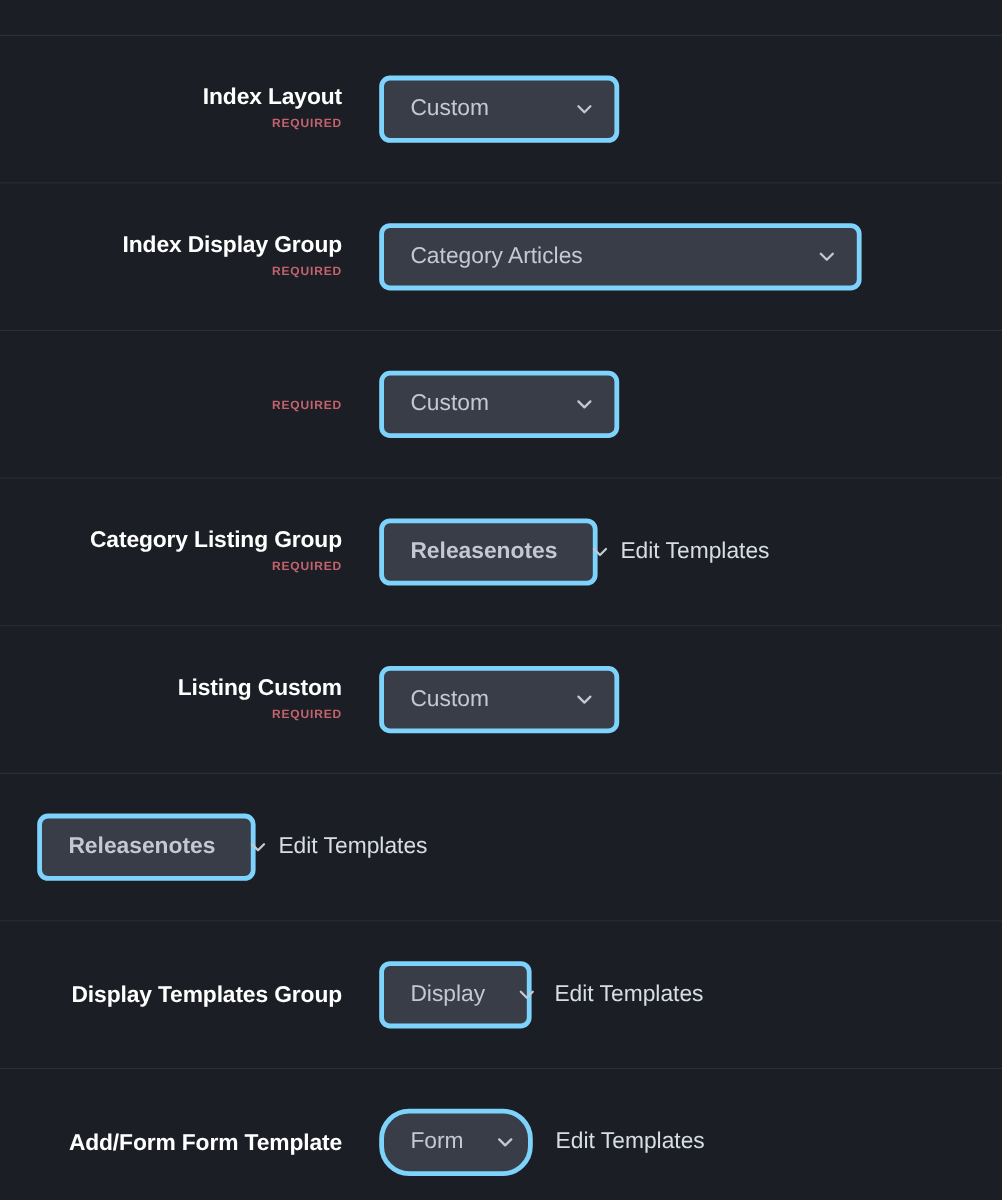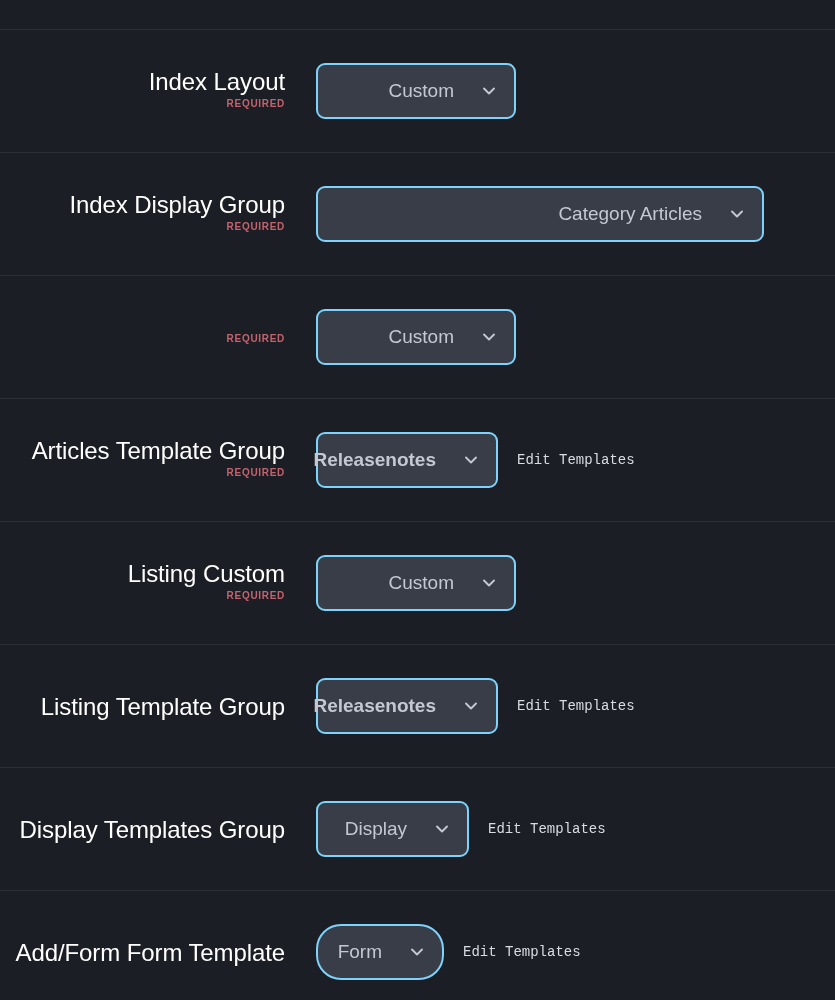--- a/index.html
+++ b/index.html
@@ -39,22 +39,22 @@
     flex: 0 0 285px;
     display: flex;
     flex-direction: column;
     align-items: flex-end;
     justify-content: center;
     padding-right: 0px;
     box-sizing: border-box;
   }
   .field-label {
     color: #ffffff;
-    font-size: 24px;
-    font-weight: normal;
+    font-size: 19px;
+    font-weight: bold;
     line-height: 23px;
     text-align: right;
     letter-spacing: -0.1px;
     white-space: nowrap;
   }
   .required-tag {
     color: #c4636d;
     font-size: 10px;
     font-weight: bold;
     letter-spacing: 0.7px;
@@ -66,23 +66,23 @@
     flex: 1 1 auto;
     display: flex;
     flex-direction: row;
     align-items: center;
     padding-left: 31px;
     box-sizing: border-box;
   }
   .select-box {
     display: inline-flex;
     align-items: center;
-    justify-content: flex-end;
+    justify-content: space-between;
     background: #383d48;
-    border: 2px solid #7dd3fc;
+    border: 4px solid #7dd3fc;
     border-radius: 9px;
     height: 56px;
     box-sizing: border-box;
     padding: 0 16px 0 22px;
     cursor: pointer;
   }
   .select-value {
     color: #c3c8d2;
     font-size: 19px;
     line-height: 22px;
@@ -93,32 +93,31 @@
     flex: 0 0 auto;
     display: flex;
     align-items: center;
     justify-content: center;
     width: 18px;
     height: 18px;
   }
   .chev svg { display: block; }
   .edit-link {
     color: #d8dce3;
-    font-size: 14px;
+    font-size: 19px;
     line-height: 22px;
     margin-left: 19px;
     white-space: nowrap;
     cursor: pointer;
-    font-family: Liberation Mono, monospace;
   }
   
   .w-custom { width: 200px; }
-  .w-wide   { width: 448px; }
+  .w-wide   { width: 402px; }
   .w-rel    { width: 182px; font-weight: bold; }
-  .w-disp   { width: 153px; }
+  .w-disp   { width: 127px; }
   .w-form   { width: 128px; border-radius: 25px; }
 </style>
 </head>
 <body>
 
 <div class="settings-form">
   <div class="top-spacer"></div>
   <div id="rows-container">
       <div class="form-row">
         <div class="label-col">
@@ -162,21 +161,21 @@
             <span class="chev">
               <svg width="18" height="18" viewBox="0 0 18 18">
                 <path d="M4 6.5 L9 11.5 L14 6.5" fill="none" stroke="#c3c8d2" stroke-width="1.9" stroke-linecap="round" stroke-linejoin="round"></path>
               </svg>
             </span>
           </div>
         </div>
       </div>
       <div class="form-row">
         <div class="label-col">
-          <div class="field-label">Articles Template Group</div>
+          <div class="field-label">Category Listing Group</div>
           <div class="required-tag">REQUIRED</div>
         </div>
         <div class="control-col">
           <div class="select-box w-rel">
             <span class="select-value">Releasenotes</span>
             <span class="chev">
               <svg width="18" height="18" viewBox="0 0 18 18">
                 <path d="M4 6.5 L9 11.5 L14 6.5" fill="none" stroke="#c3c8d2" stroke-width="1.9" stroke-linecap="round" stroke-linejoin="round"></path>
               </svg>
             </span>
@@ -194,23 +193,20 @@
             <span class="select-value">Custom</span>
             <span class="chev">
               <svg width="18" height="18" viewBox="0 0 18 18">
                 <path d="M4 6.5 L9 11.5 L14 6.5" fill="none" stroke="#c3c8d2" stroke-width="1.9" stroke-linecap="round" stroke-linejoin="round"></path>
               </svg>
             </span>
           </div>
         </div>
       </div>
       <div class="form-row">
-        <div class="label-col">
-          <div class="field-label">Listing Template Group</div>
-        </div>
         <div class="control-col">
           <div class="select-box w-rel">
             <span class="select-value">Releasenotes</span>
             <span class="chev">
               <svg width="18" height="18" viewBox="0 0 18 18">
                 <path d="M4 6.5 L9 11.5 L14 6.5" fill="none" stroke="#c3c8d2" stroke-width="1.9" stroke-linecap="round" stroke-linejoin="round"></path>
               </svg>
             </span>
           </div>
           <span class="edit-link">Edit Templates</span>

